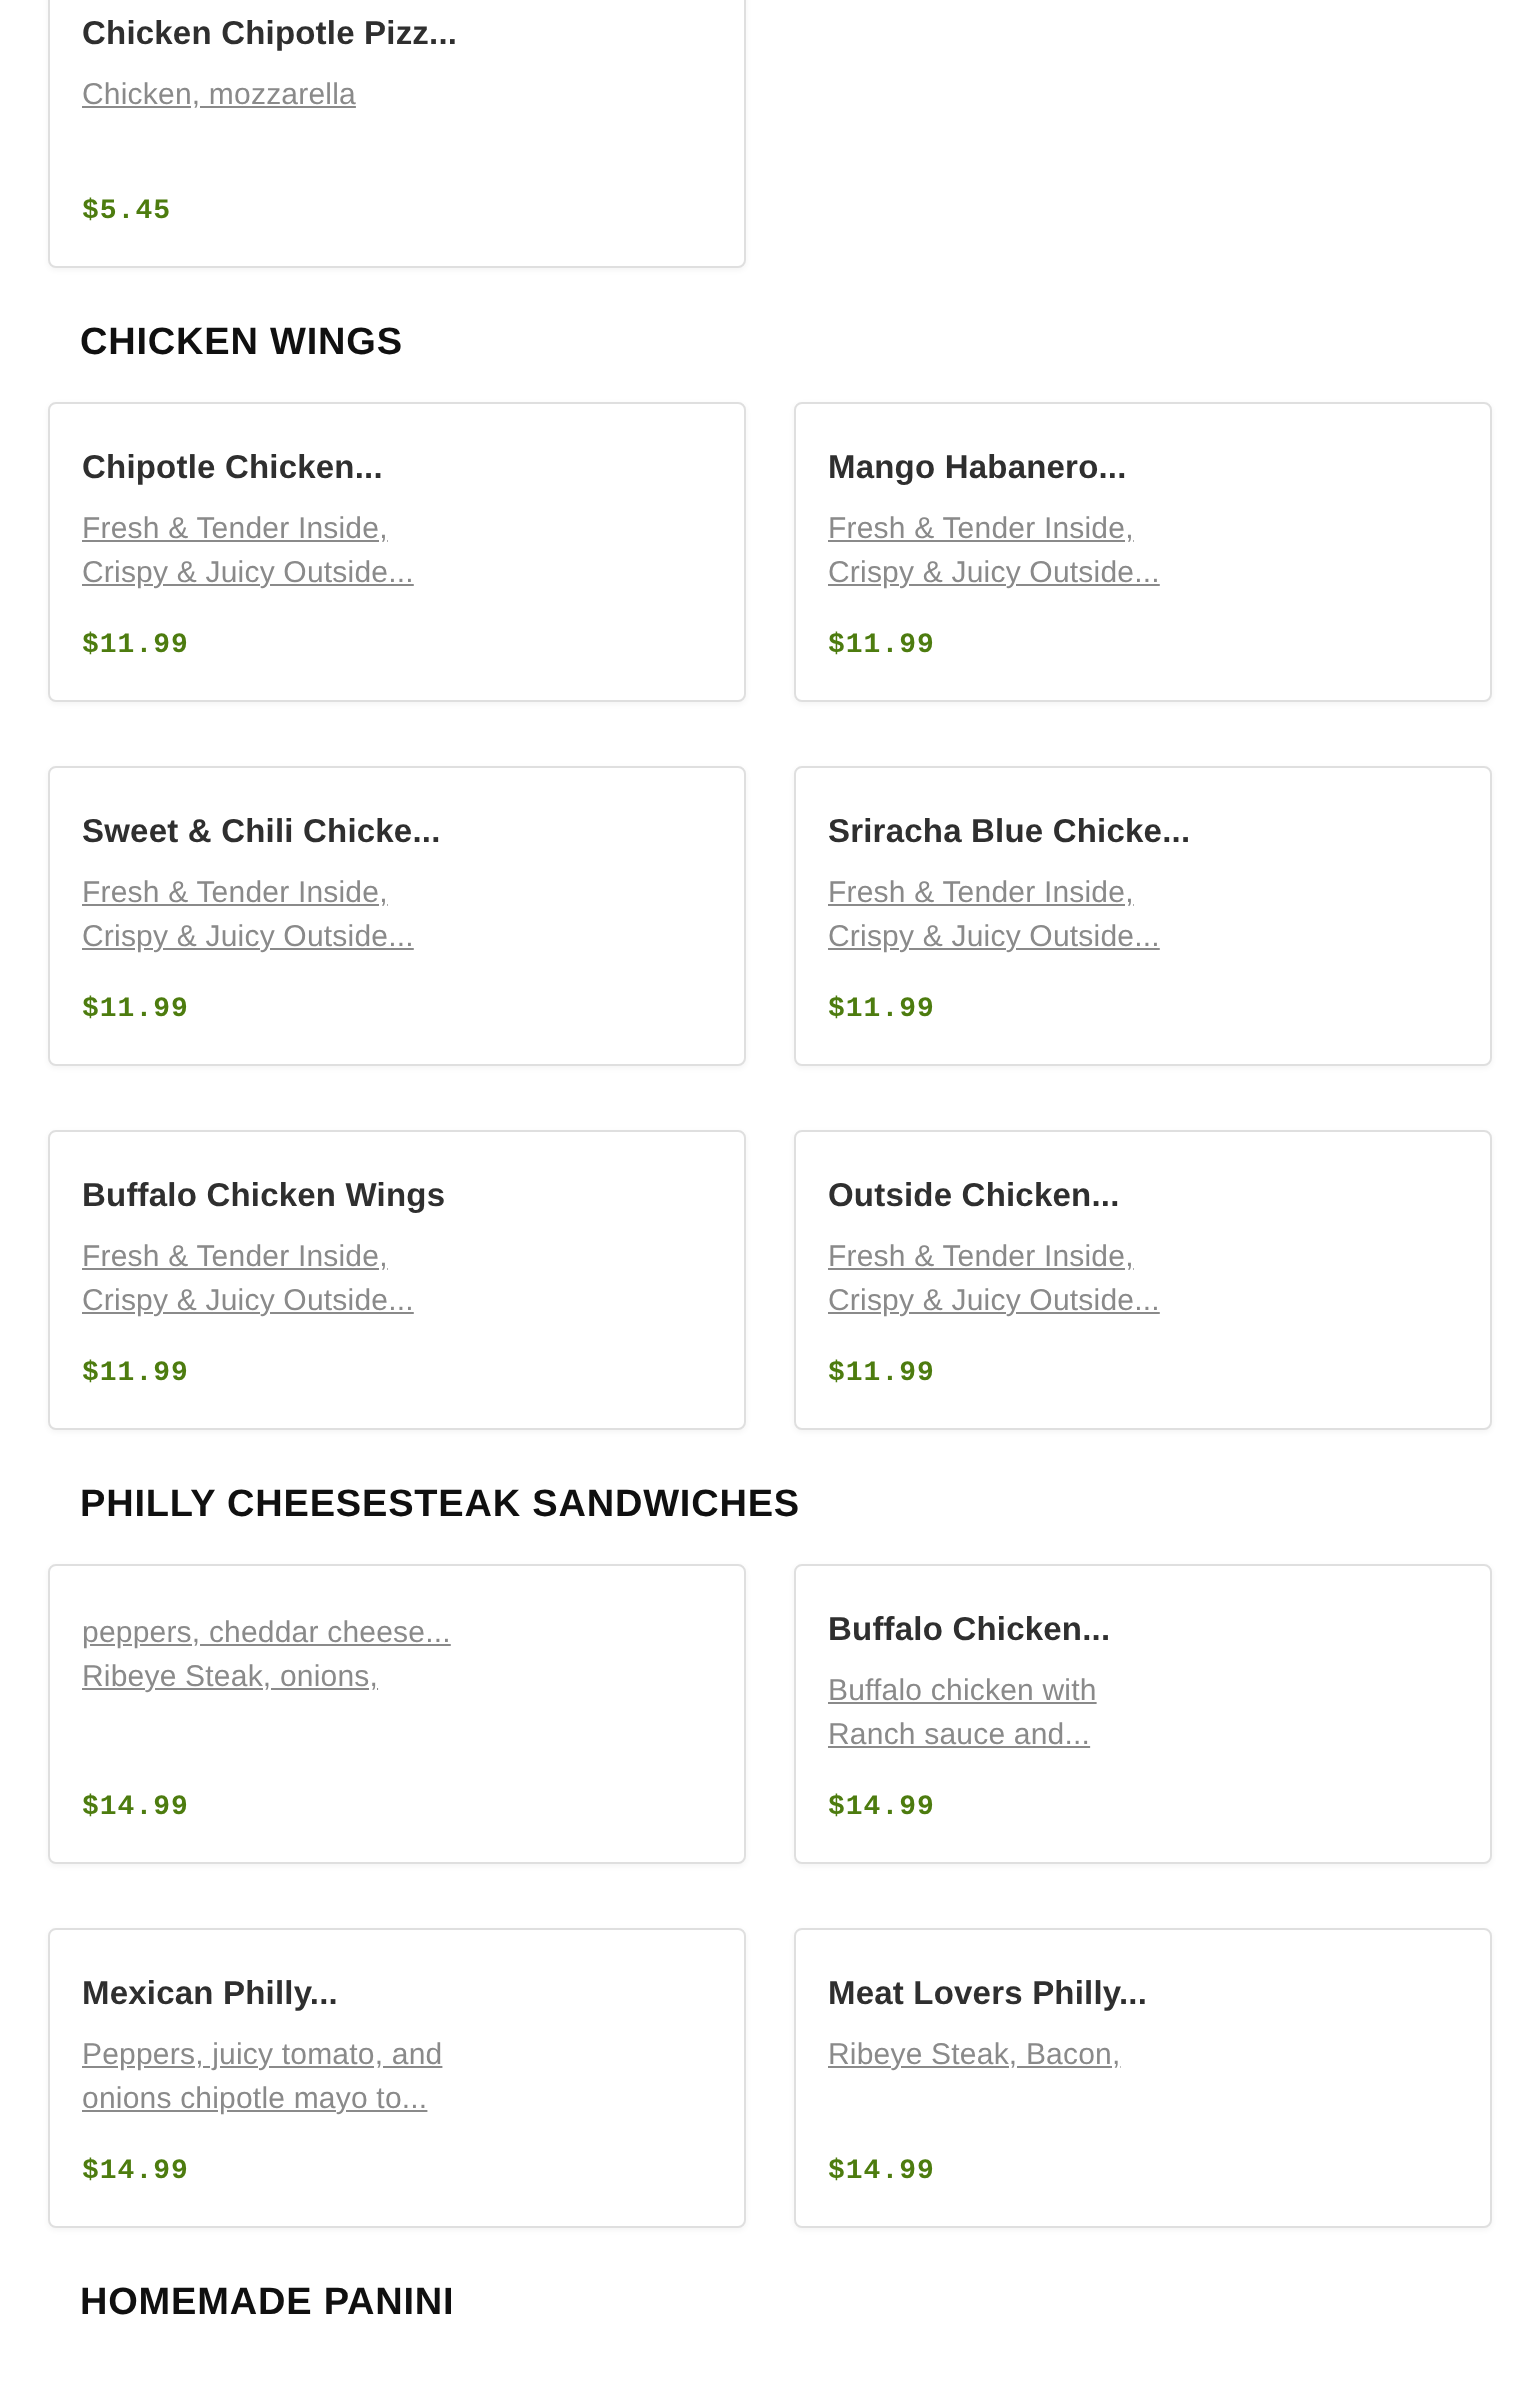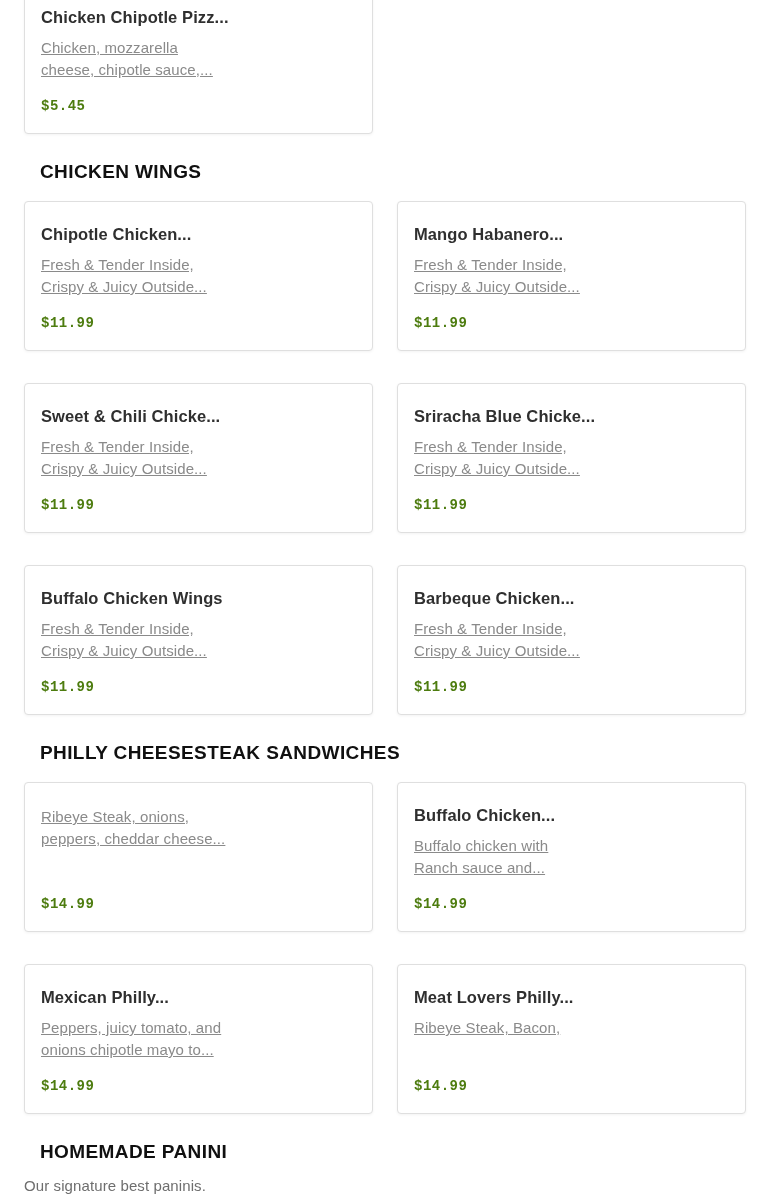--- a/index.html
+++ b/index.html
@@ -78,21 +78,20 @@
 </style>
 </head>
 <body>
 
 <div class="page">
 
   <div class="card partial">
     <div class="card-title">Chicken Chipotle Pizz...</div>
     <div class="card-desc">
       <div>Chicken, mozzarella</div>
-      <div>cheese, chipotle sauce,...</div>
     </div>
     <div class="card-price">$5.45</div>
   </div>
 
   <h2 class="section-header">CHICKEN WINGS</h2>
   <div class="grid">
 
     <div class="card">
       <div class="card-title">Chipotle Chicken...</div>
       <div class="card-desc">
@@ -132,37 +131,37 @@
     <div class="card">
       <div class="card-title">Buffalo Chicken Wings</div>
       <div class="card-desc">
         <div>Fresh &amp; Tender Inside,</div>
         <div>Crispy &amp; Juicy Outside...</div>
       </div>
       <div class="card-price">$11.99</div>
     </div>
 
     <div class="card">
-      <div class="card-title">Barbeque Chicken...</div>
+      <div class="card-title">Outside Chicken...</div>
       <div class="card-desc">
         <div>Fresh &amp; Tender Inside,</div>
         <div>Crispy &amp; Juicy Outside...</div>
       </div>
       <div class="card-price">$11.99</div>
     </div>
 
   </div>
 
   <h2 class="section-header">PHILLY CHEESESTEAK SANDWICHES</h2>
   <div class="grid">
 
     <div class="card">
       <div class="card-desc">
+        <div>peppers, cheddar cheese...</div>
         <div>Ribeye Steak, onions,</div>
-        <div>peppers, cheddar cheese...</div>
       </div>
       <div class="card-price">$14.99</div>
     </div>
 
     <div class="card">
       <div class="card-title">Buffalo Chicken...</div>
       <div class="card-desc">
         <div>Buffalo chicken with</div>
         <div>Ranch sauce and...</div>
       </div>
@@ -182,15 +181,14 @@
       <div class="card-title">Meat Lovers Philly...</div>
       <div class="card-desc">
         <div>Ribeye Steak, Bacon,</div>
       </div>
       <div class="card-price">$14.99</div>
     </div>
 
   </div>
 
   <h2 class="section-header">HOMEMADE PANINI</h2>
-  <p class="section-sub">Our signature best paninis.</p>
 
 </div>
 
 </body></html>

